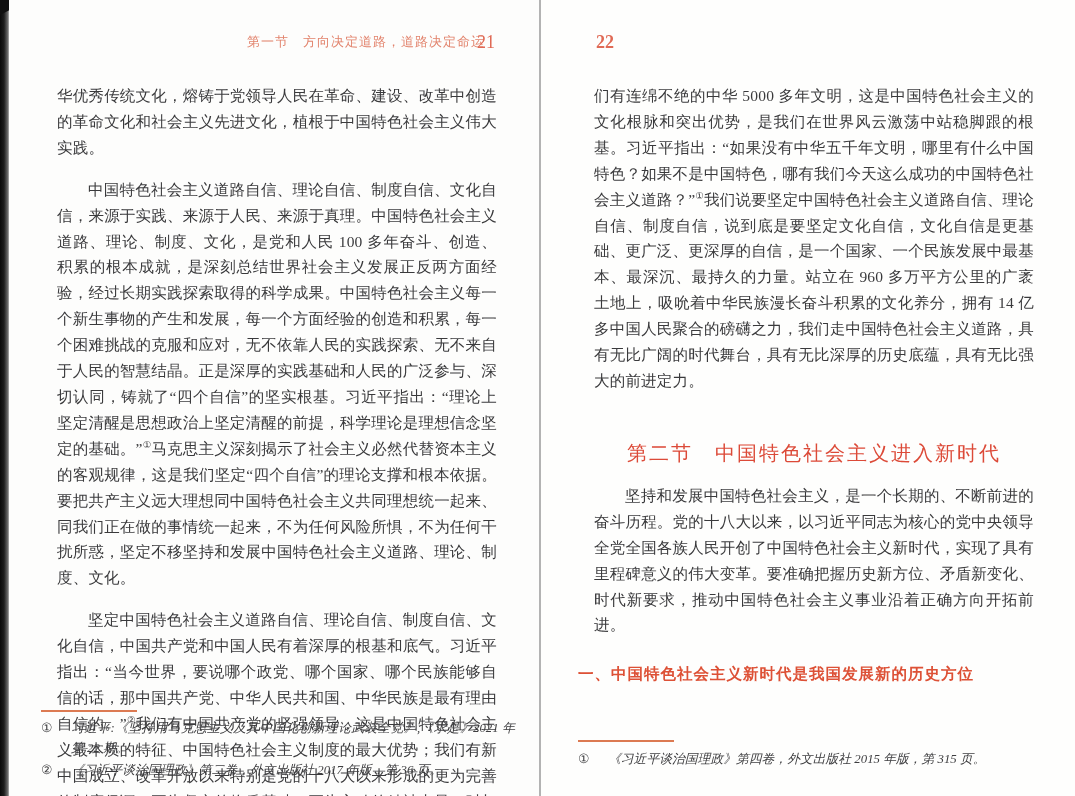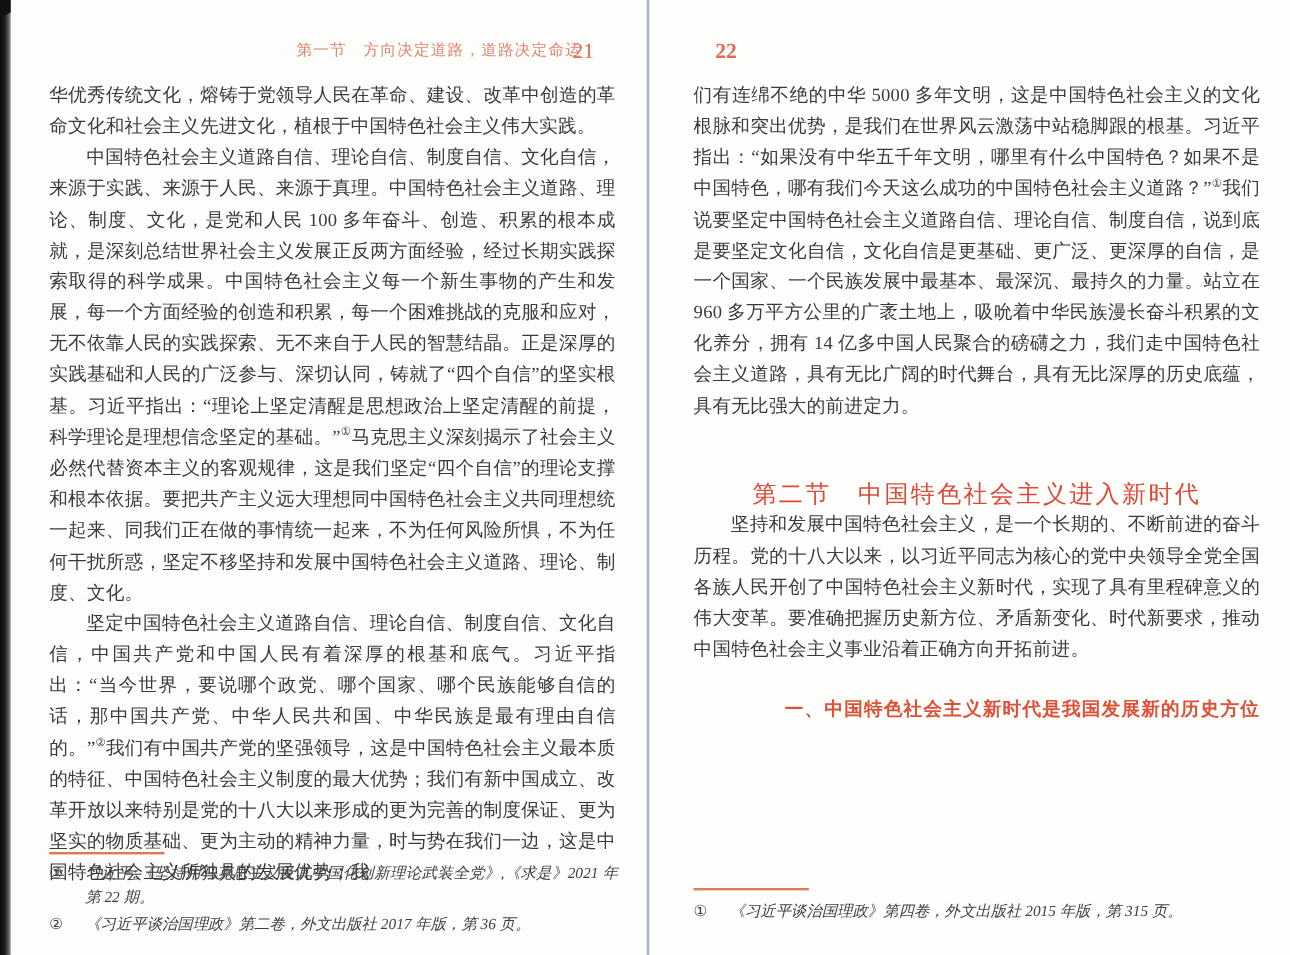--- a/index.html
+++ b/index.html
@@ -26,30 +26,30 @@
   .page-num{position:absolute;top:32px;font-size:18px;color:#e06a55;}
   .rh-left{left:238px;}
   .pn-left{left:468px;}
   .pn-right{left:55px;font-weight:bold;}
   .rh-right{left:98px;}
 
   
   .body-col{position:absolute;width:472px;color:#3a3a3c;}
   .body-col-left{left:32px;top:67px;}
   .body-col-right{left:37px;top:67px;}
-  p.body-par{margin:0;font-size:15.5px;line-height:25.9px;text-align:justify;
+  p.body-par{margin:16px;font-size:15.5px;line-height:25.9px;text-align:justify;
     letter-spacing:0.2px;word-break:break-all;}
   p.indent{text-indent:2em;}
   .fn-ref{font-size:9.5px;vertical-align:super;line-height:0;}
 
   
   .section-heading{margin:46px 0 0 0;text-align:center;font-size:20px;font-weight:normal;
     color:#dc4a38;font-family:"Liberation Sans","DejaVu Sans",sans-serif;letter-spacing:2px;}
   .section-par{margin-top:30px;}
-  .subsection-heading{margin:26px 0 0 0;text-align:right;font-size:15.5px;font-weight:bold;
+  .subsection-heading{margin:26px 0 0 0;text-align:left;font-size:15.5px;font-weight:bold;
     color:#dd5136;font-family:"Liberation Sans","DejaVu Sans",sans-serif;letter-spacing:1px;}
   .subsection-par{margin-top:28px;}
 
   
   .fn-rule{position:absolute;height:2px;width:96px;background:#dc7a52;}
   .fn-rule-left{left:32px;top:710px;}
   .fn-rule-right{left:37px;top:740px;}
   .footnotes{position:absolute;width:474px;}
   .fns-left{left:32px;top:719px;}
   .fns-right{left:37px;top:750px;}

